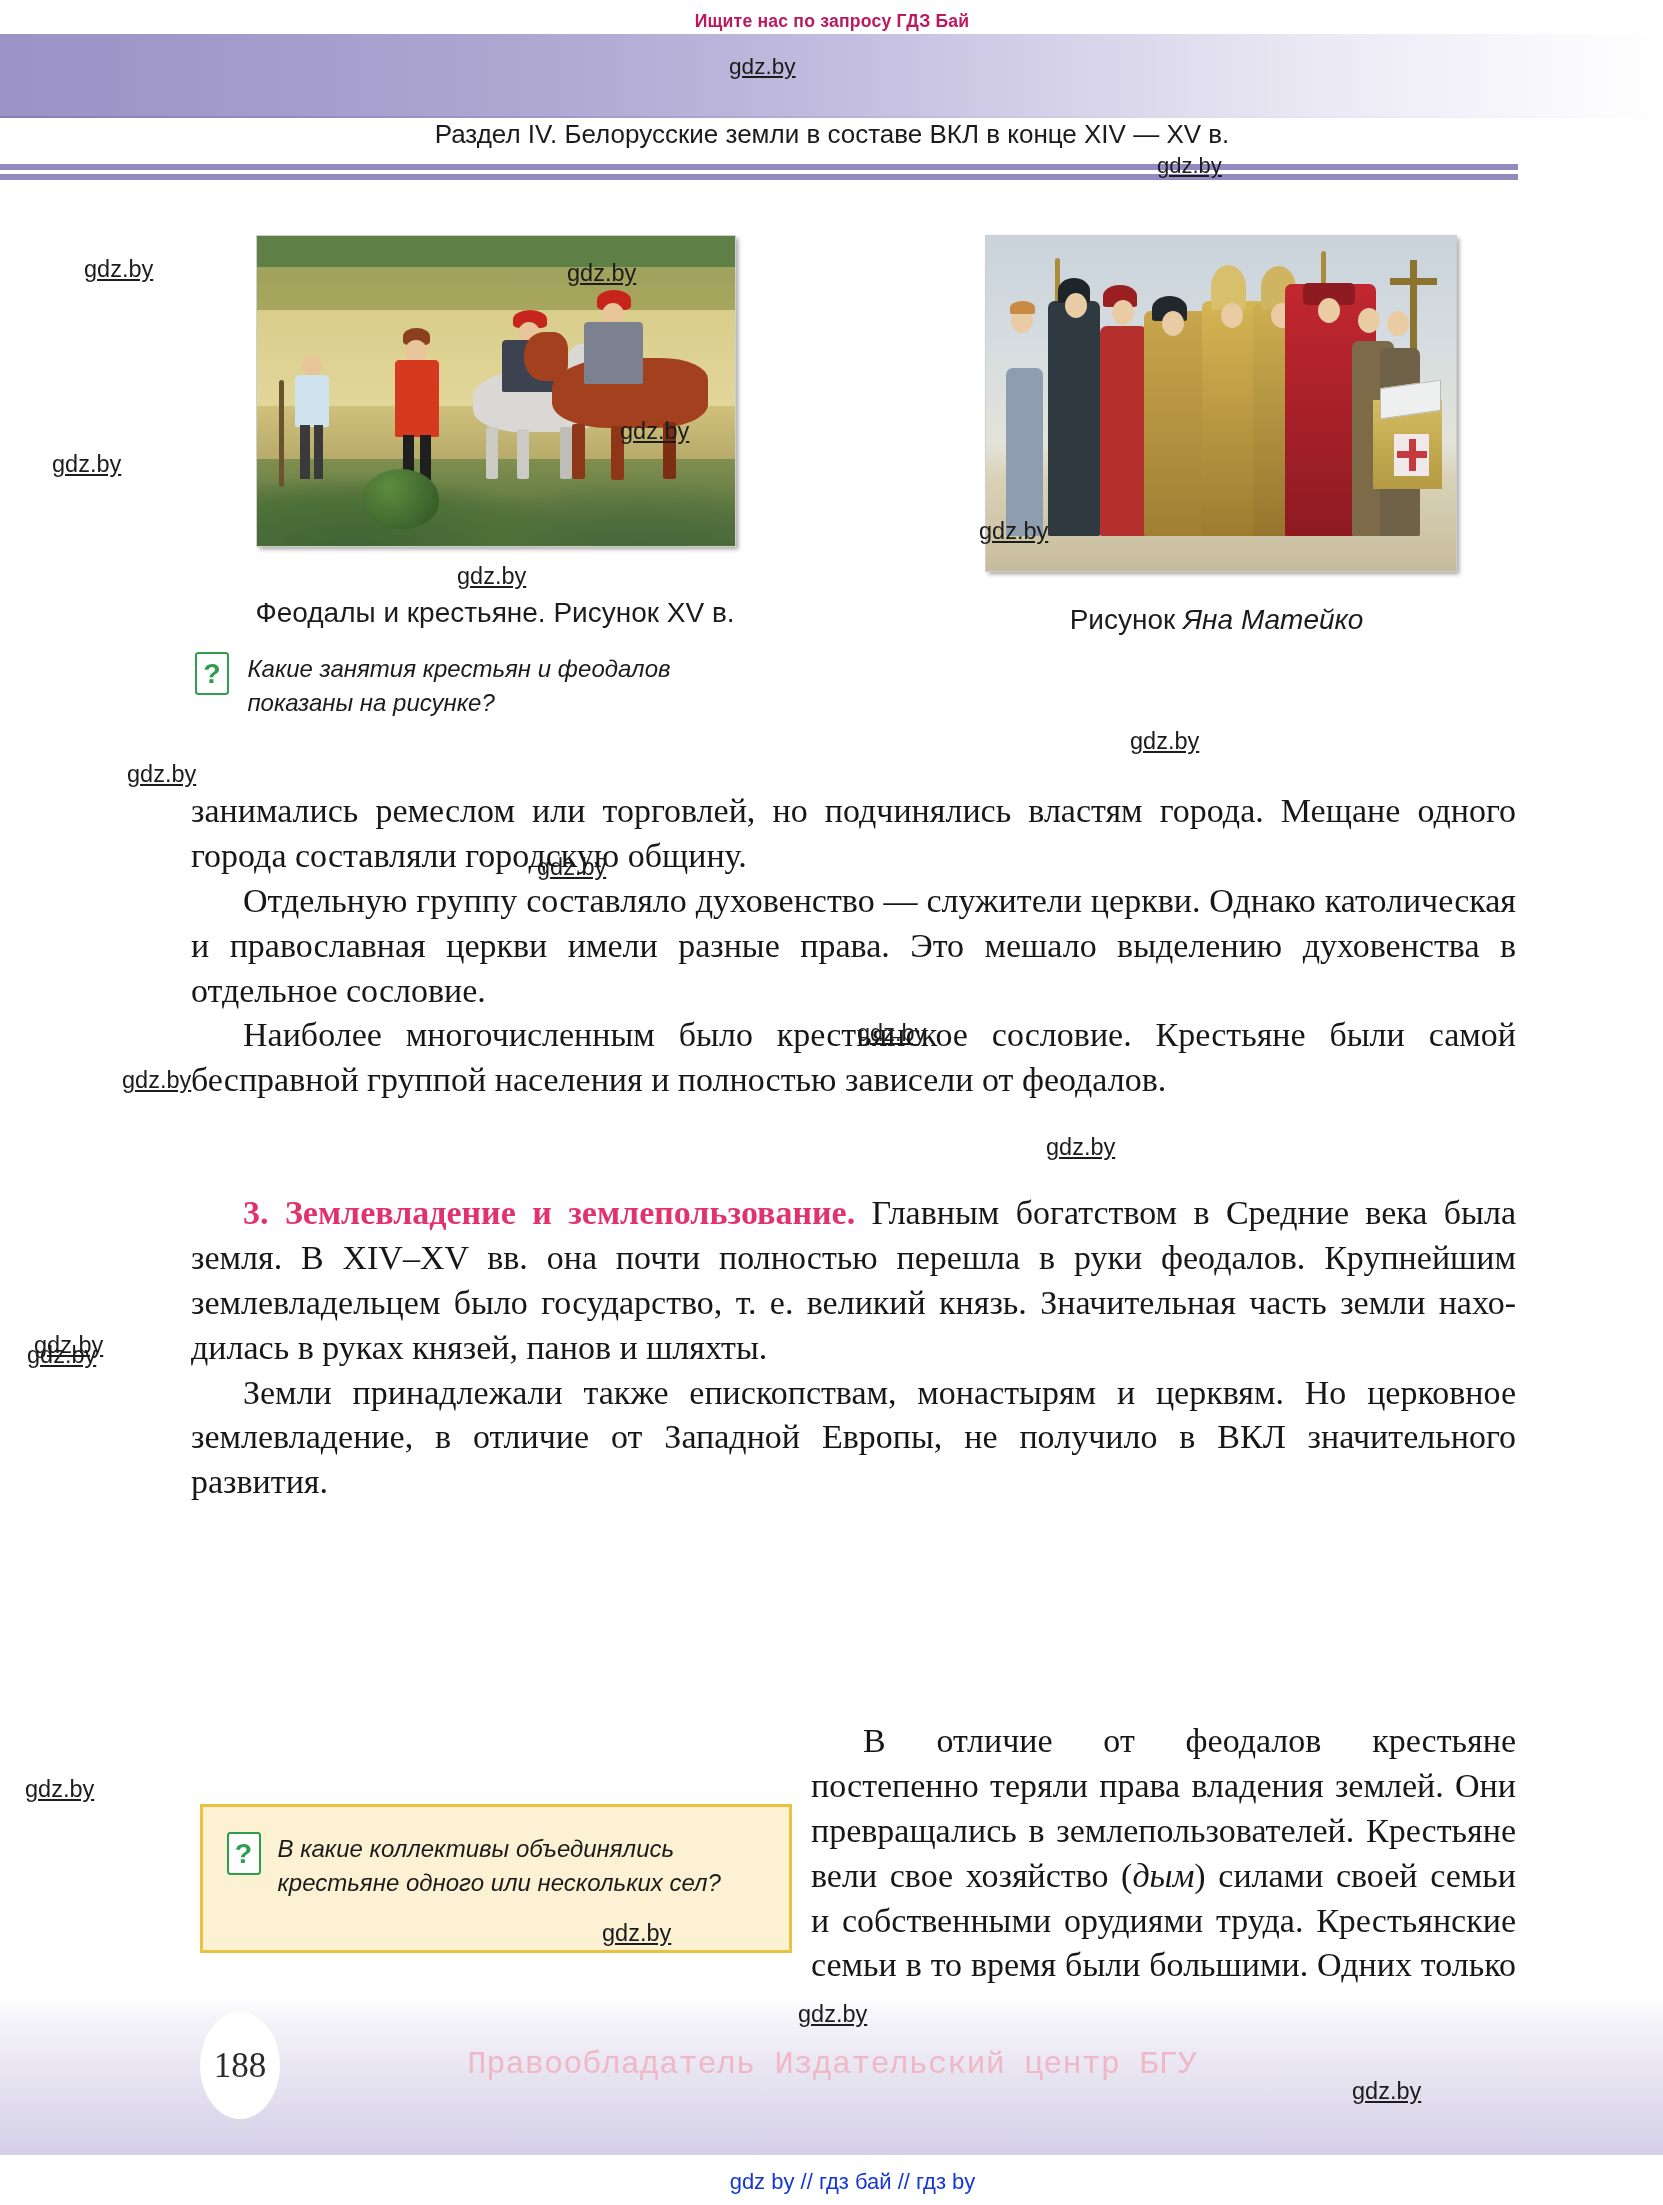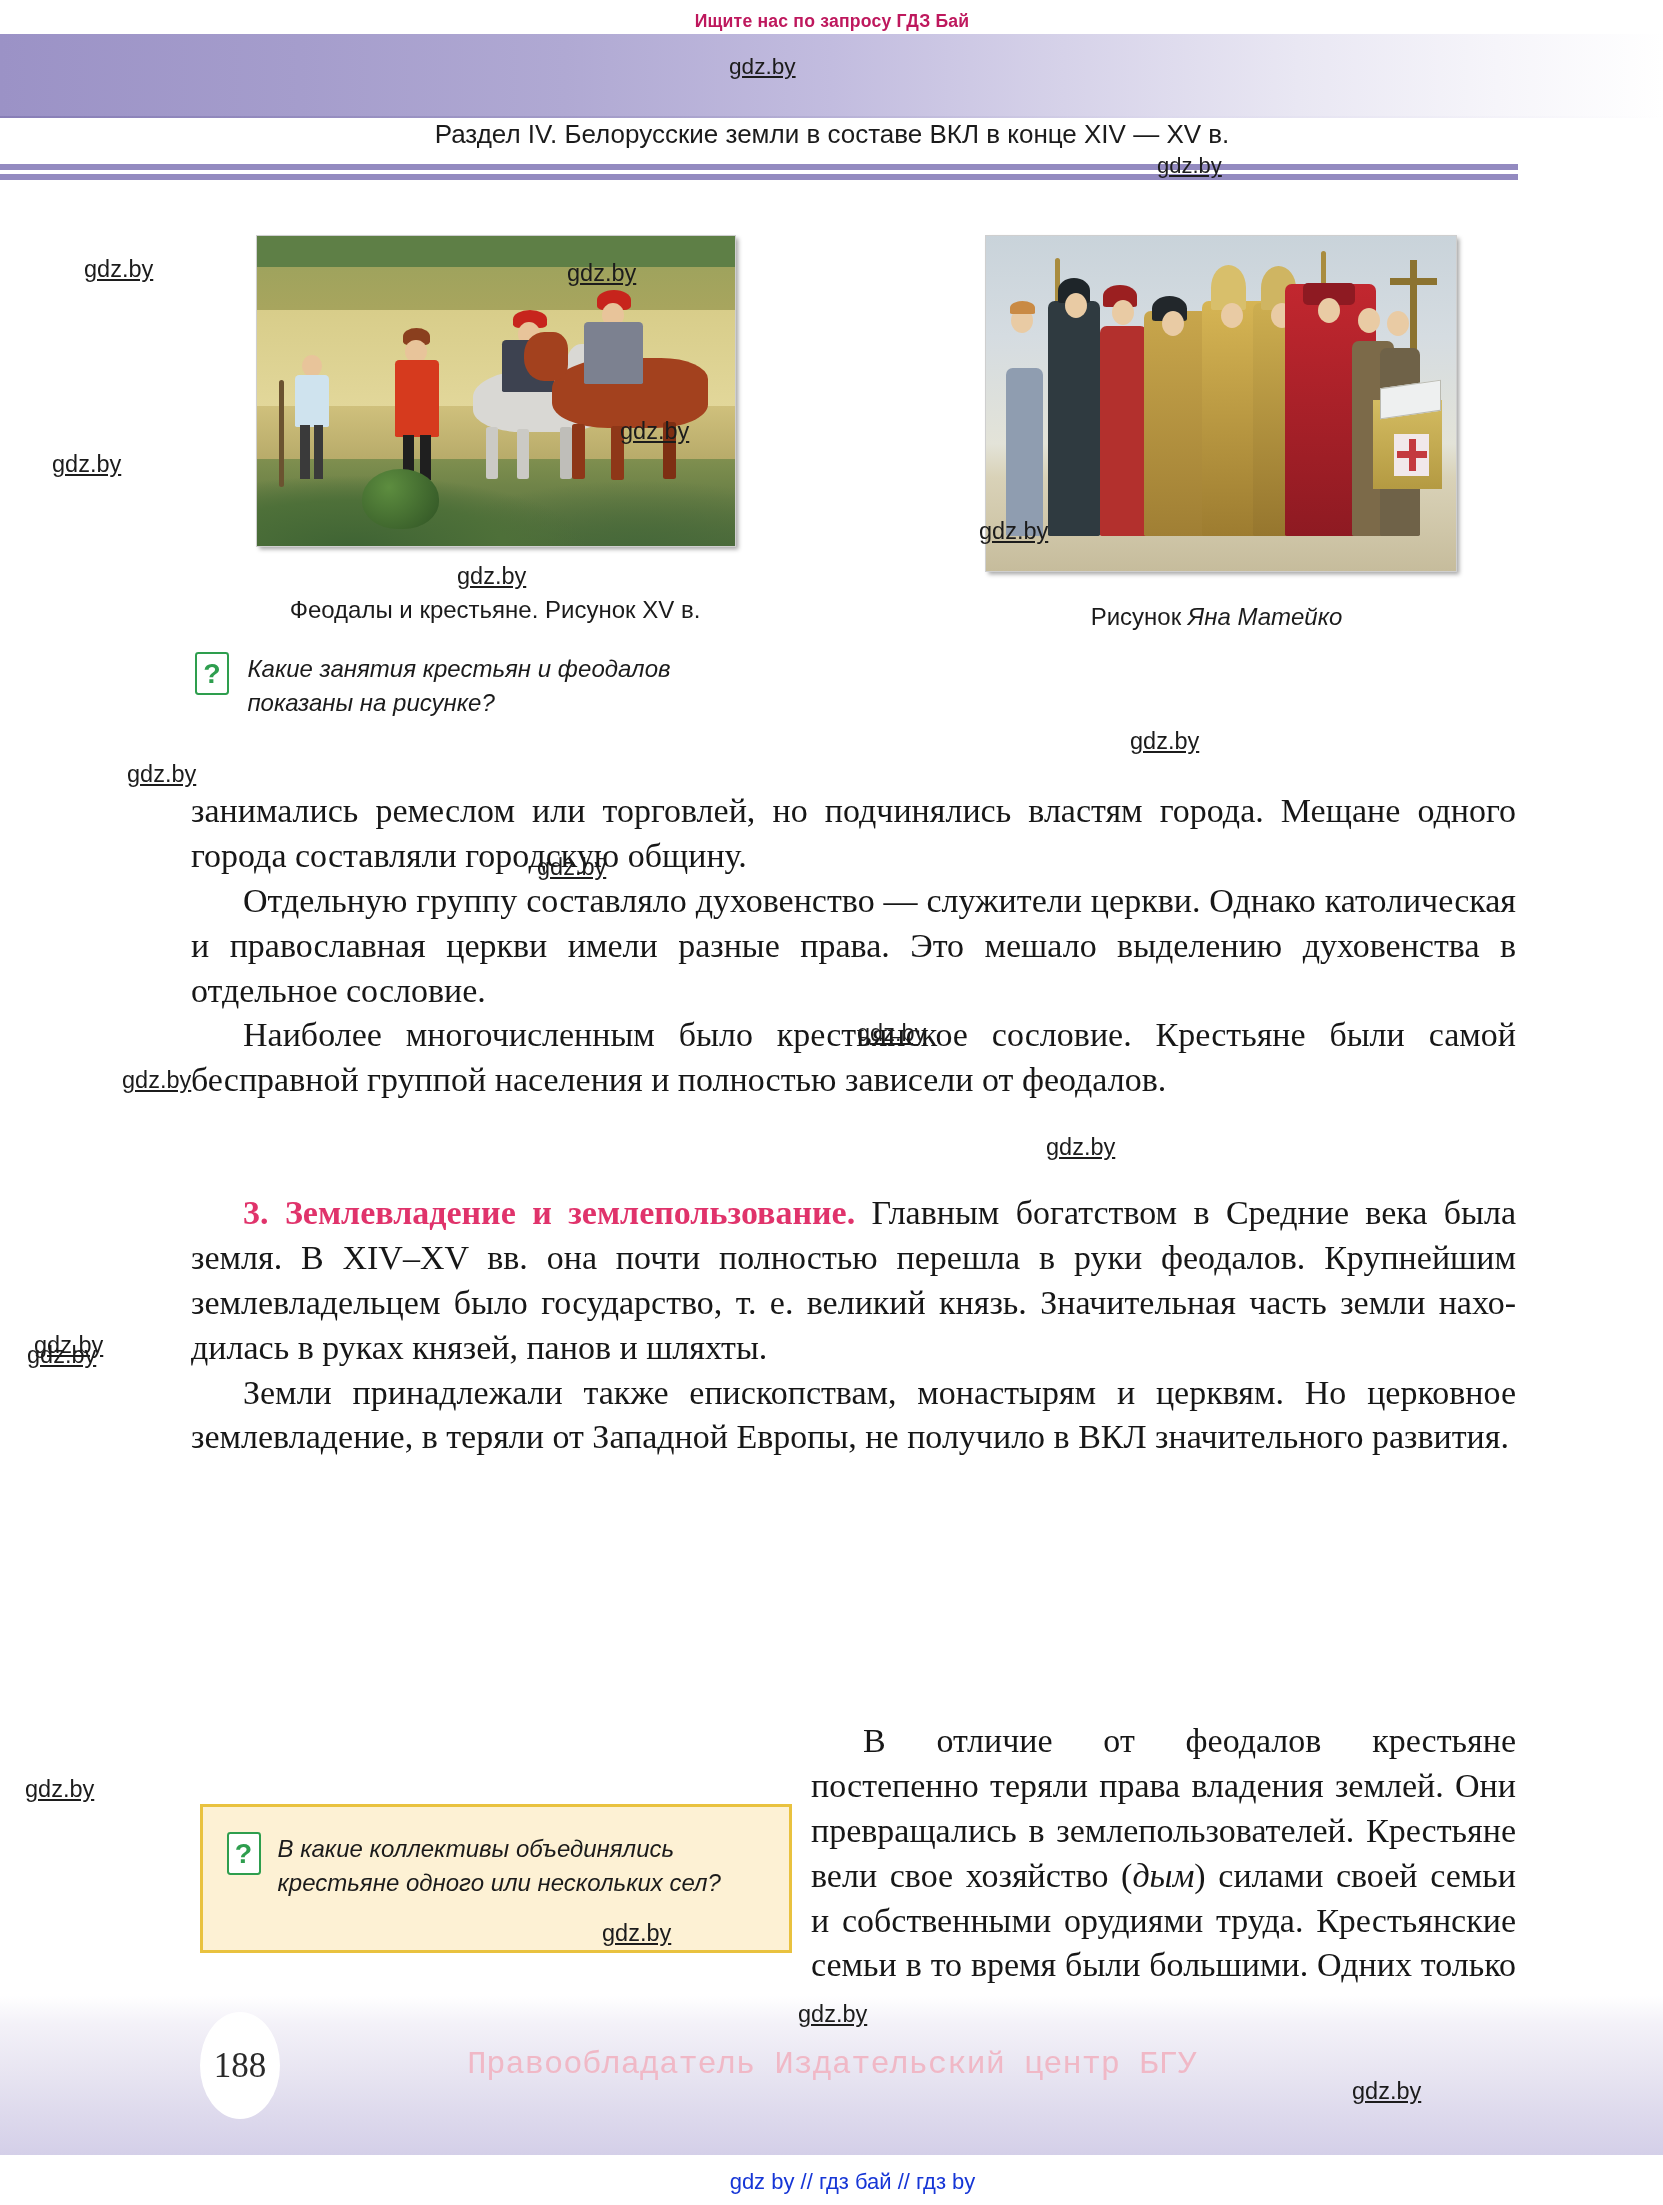--- a/index.html
+++ b/index.html
@@ -158,21 +158,21 @@
   .art-clergy .cl-hat  { position:absolute; border-radius:50% 50% 10% 10%; }
   .art-clergy .staff   { position:absolute; width:5px; background:#a98c3e; border-radius:2.5px; }
   .art-clergy .cross-v { position:absolute; width:6.7px; background:#8c7330; }
   .art-clergy .cross-h { position:absolute; height:6.7px; background:#8c7330; }
   .art-clergy .lectern { position:absolute; background:linear-gradient(#d4bc62,#b49a42); }
 
   
   .caption {
     position: absolute;
     font-family: "Liberation Sans", "DejaVu Sans", sans-serif;
-    font-size: 24px;
+    font-size: 28px;
     color: #1b1b1b;
     text-align: center;
     line-height: 1.28;
   }
   .caption em { font-style: italic; }
   .cap-left  { left: 143px; top: 595px; width: 704px; }
   .cap-right { left: 948px; top: 602px; width: 537px; }
 
   
   .qmark {
@@ -457,21 +457,21 @@
 </div>
 
 <div class="body-text block-a">
   <p class="noindent">занимались ремеслом или торговлей, но подчинялись властям города. Мещане одного города составляли городскую общину.</p>
   <p>Отдельную группу составляло духовенство — служители церкви. Однако католическая и православная церкви имели разные права. Это мешало выделению духовенства в отдельное сословие.</p>
   <p>Наиболее многочисленным было крестьянское сословие. Кре­стьяне были самой бесправной группой населения и полностью зависели от феодалов.</p>
 </div>
 
 <div class="body-text block-b">
   <p><span class="sec-head" style="color: rgb(224, 51, 107);">3. Землевладение и землепользование.</span><span> Главным богатством в Средние века была земля. В XIV–XV вв. она почти полностью перешла в руки феодалов. Крупнейшим землевладельцем было государство, т. е. великий князь. Значительная часть земли нахо­дилась в руках князей, панов и шляхты.</span></p>
-  <p>Земли принадлежали также епископствам, монастырям и церк­вям. Но церковное землевладение, в теряли от Западной Европы, не получило в ВКЛ значительного развития.</p>
+  <p>Земли принадлежали также епископствам, монастырям и церк­вям. Но церковное землевладение, в отличие от Западной Европы, не получило в ВКЛ значительного развития.</p>
 </div>
 
 <div class="block-c">
   <div class="float-spacer"></div>
   <p><span style="display:inline-block;width:52px"></span><span>В отличие от феодалов крестьяне постепенно теряли права вла­дения землей. Они превращались в землепользователей. Крестьяне вели свое хозяйство (</span><span class="term-italic">дым</span><span>) силами своей семьи и собственными орудиями труда. Крестьянские се­мьи в то время были большими. Одних только трудоспособных лю­дей насчитывалось в них 5–7 че­ловек и даже больше.</span></p>
 </div>
 
 <div class="question-box" style="background: rgb(253, 241, 212); border-color: rgb(233, 194, 63);">
   <div class="qmark">
       <span>?</span>

